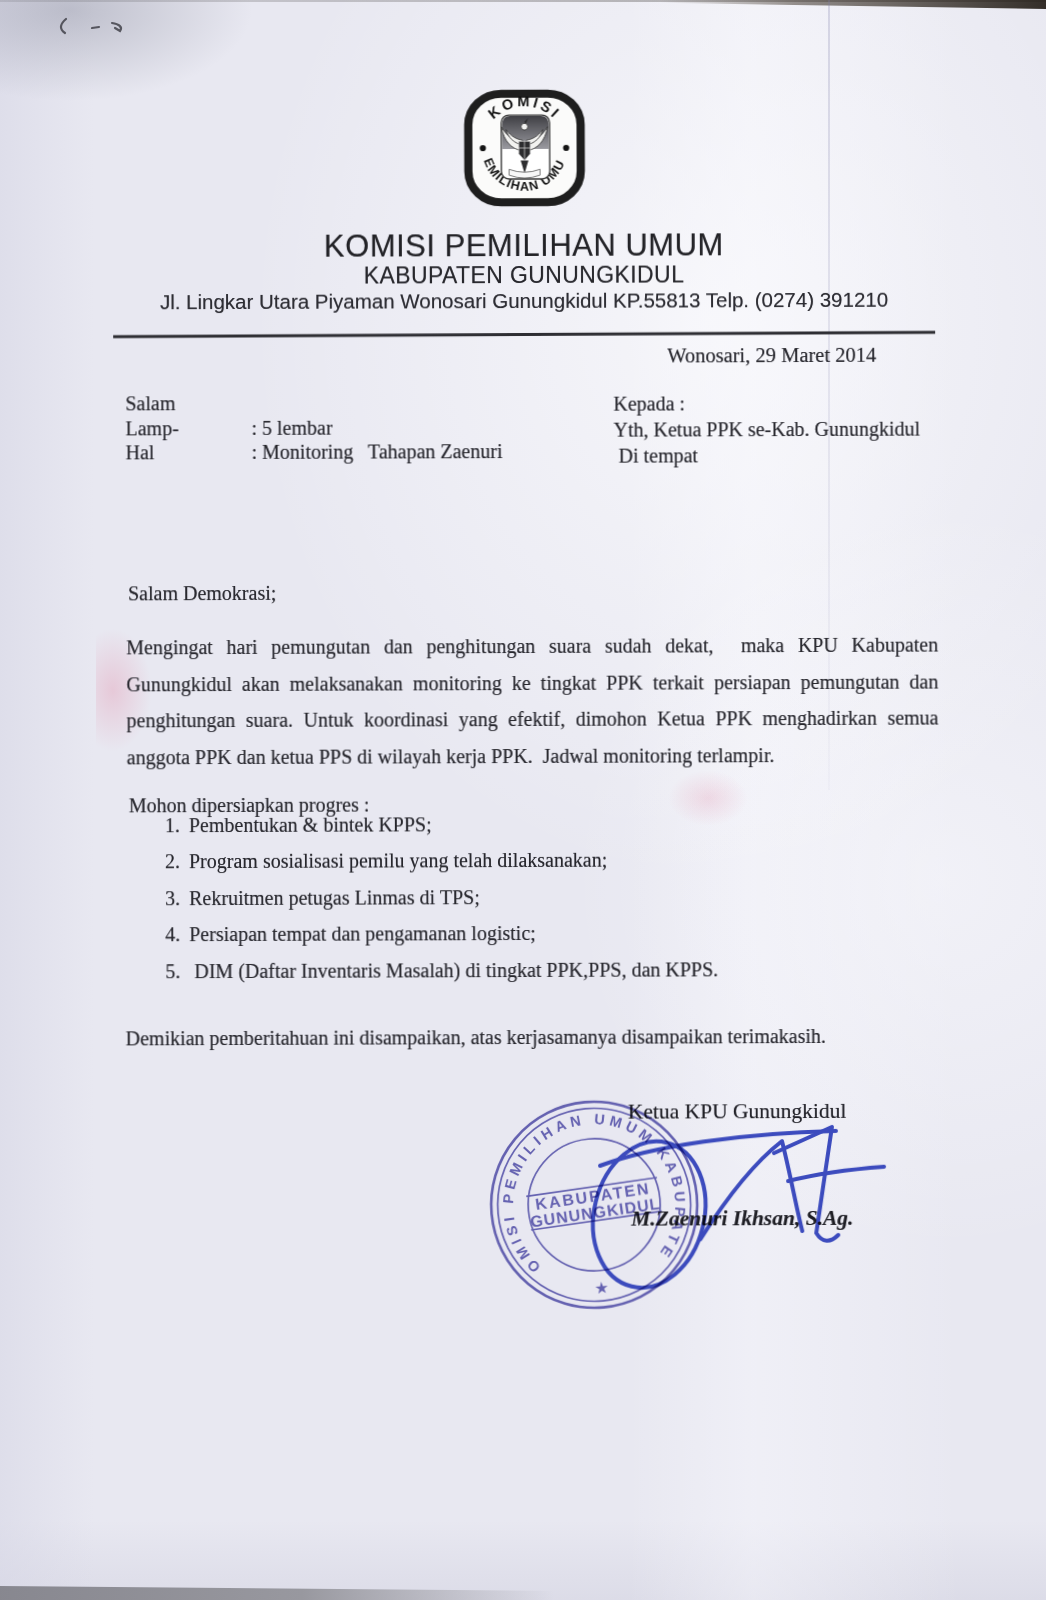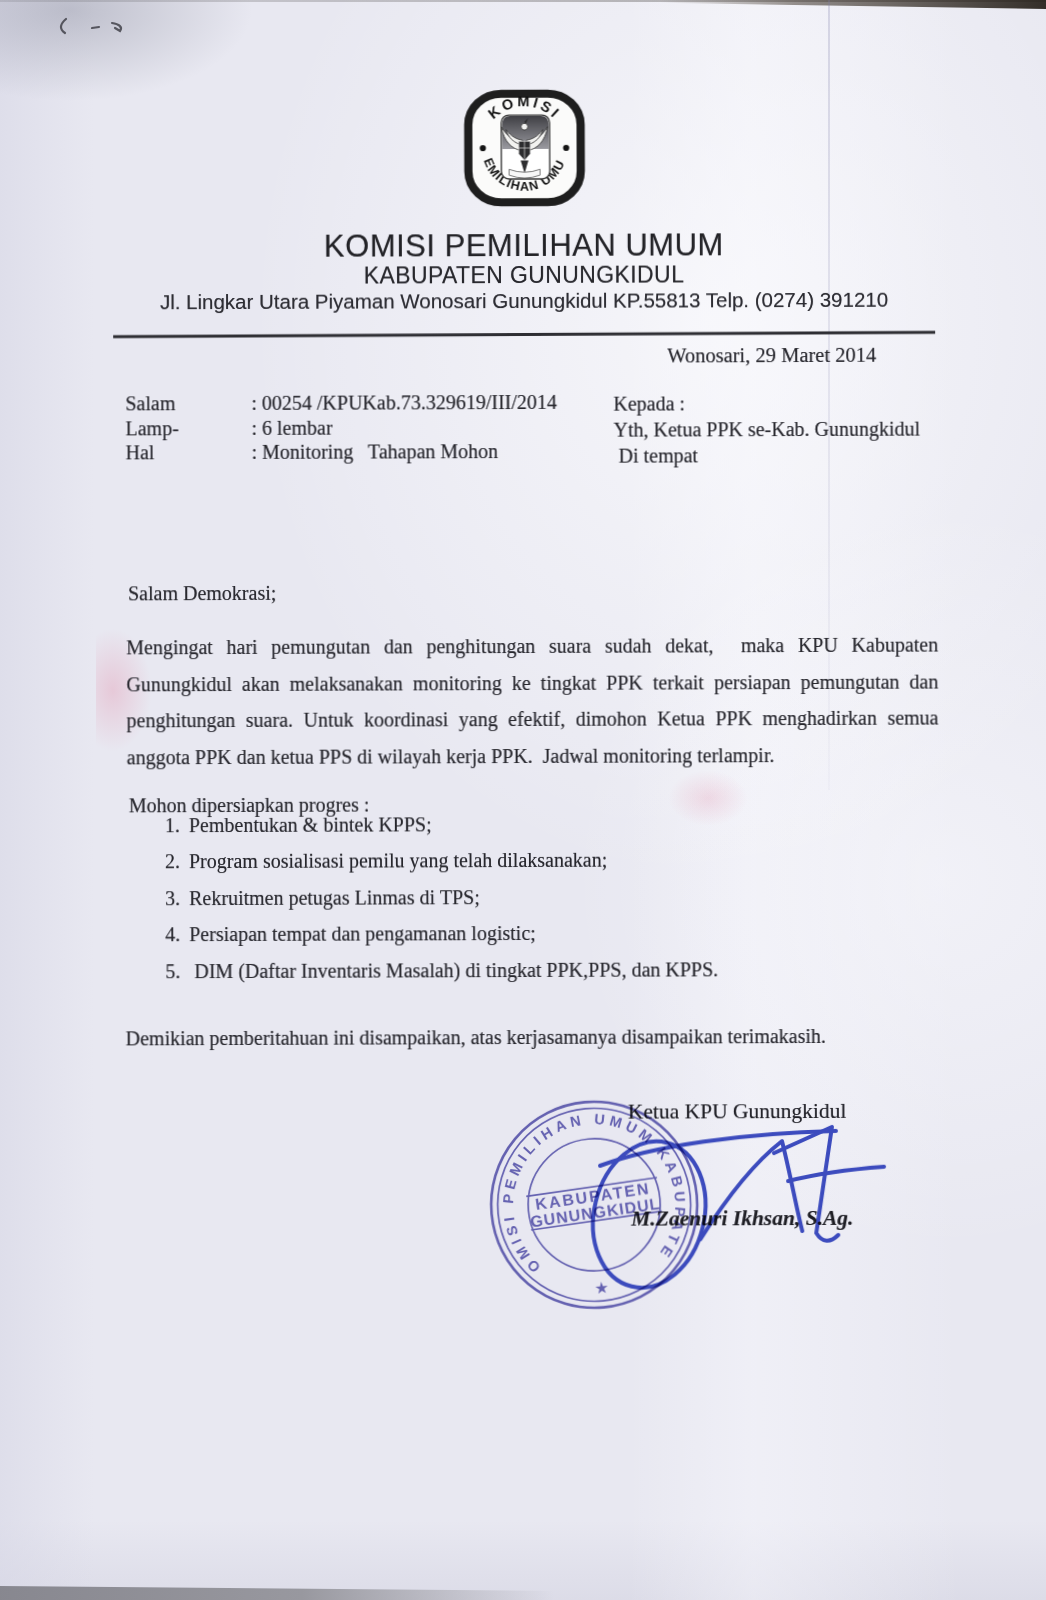--- a/index.html
+++ b/index.html
@@ -138,29 +138,28 @@
     <div class="org-line1 doc-text">KOMISI PEMILIHAN UMUM</div>
     <div class="org-line2 doc-text">KABUPATEN GUNUNGKIDUL</div>
     <div class="org-address doc-text">Jl. Lingkar Utara Piyaman Wonosari Gunungkidul KP.55813 Telp. (0274) 391210</div>
     <div class="head-rule"></div>
 
     <div class="dateline doc-text">Wonosari, 29 Maret  2014</div>
 
     <div class="meta">
       <div class="meta-row">
         <span class="meta-label doc-text">Salam</span>
-        <span class="meta-value doc-text">: 00254 /KPUKab.73.329619/III/2014</span>
       </div>
       <div class="meta-row">
         <span class="meta-label doc-text">Lamp-</span>
-        <span class="meta-value doc-text">: 6 lembar</span>
+        <span class="meta-value doc-text">: 5 lembar</span>
       </div>
       <div class="meta-row">
         <span class="meta-label doc-text">Hal</span>
-        <span class="meta-value doc-text">: Monitoring   Tahapan Mohon</span>
+        <span class="meta-value doc-text">: Monitoring   Tahapan Zaenuri</span>
       </div>
     </div>
 
     <div class="recipient">
       <div class="doc-text">Kepada :</div>
       <div class="doc-text">Yth, Ketua PPK se-Kab. Gunungkidul</div>
       <div class="doc-text indent">Di tempat</div>
     </div>
 
     <div class="salutation doc-text">Salam Demokrasi;</div>

